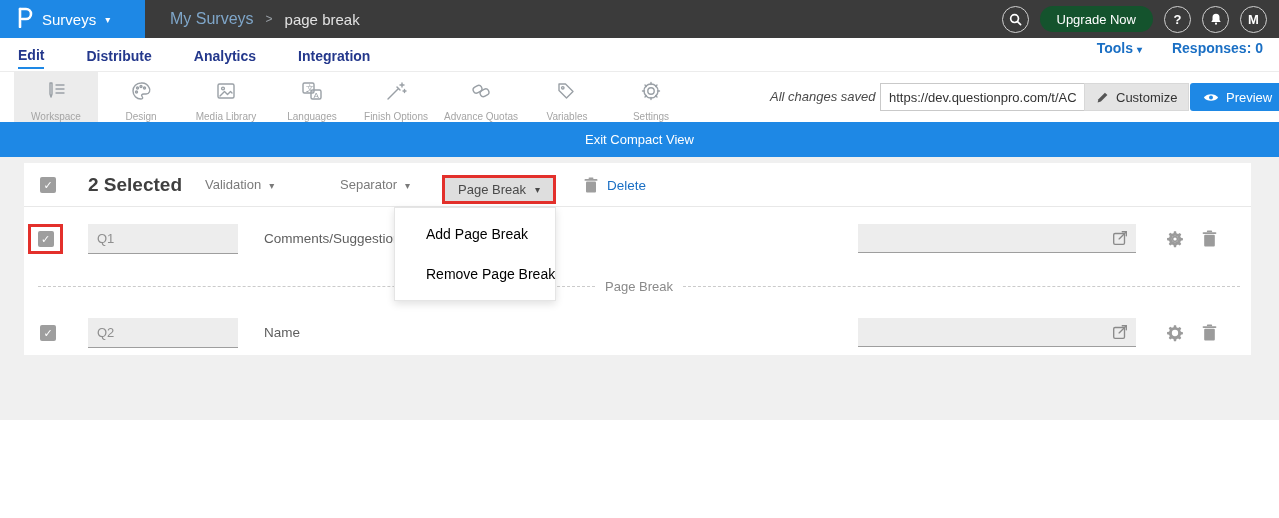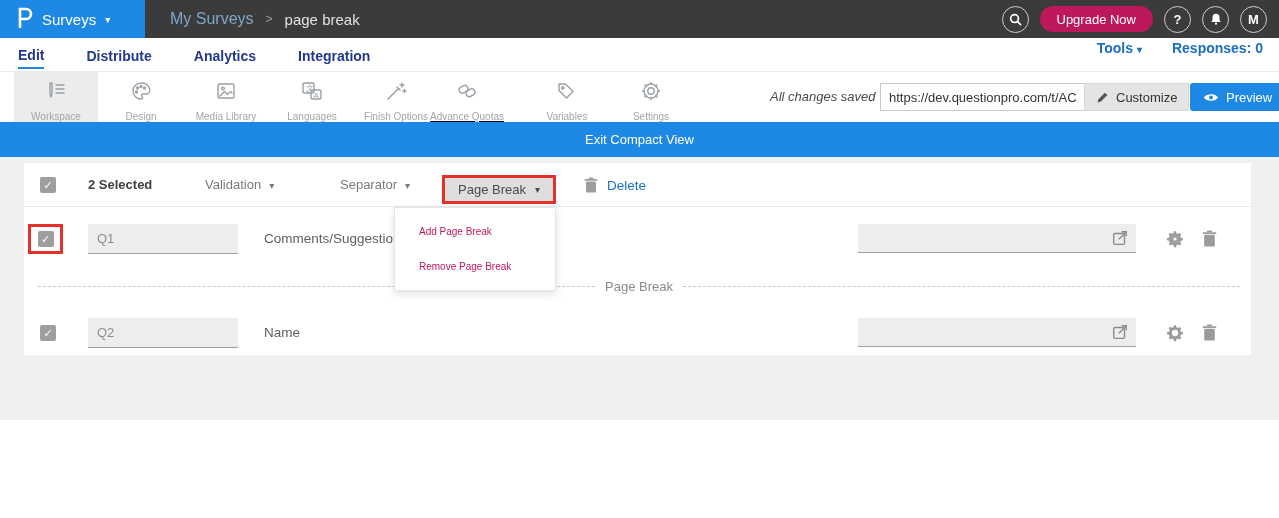--- a/index.html
+++ b/index.html
@@ -13,21 +13,21 @@
   .brand-label { color:#fff; font-size:15px; }
   .brand .caret { color:#fff; font-size:10px; }
   .crumbs { position:absolute; left:170px; top:0; height:38px; display:flex; align-items:center; gap:12px; }
   .crumb-parent { color:#7FA6C9; font-size:16px; cursor:pointer; }
   .crumb-sep { color:#9aa0a6; font-size:12px; }
   .crumb-current { color:#E2E2E2; font-size:15px; }
   .hdr-right { position:absolute; right:12px; top:0; height:38px; display:flex; align-items:center; gap:11px; }
   .circle { width:27px; height:27px; border:1.5px solid #CFCFCF; border-radius:50%;
             display:flex; align-items:center; justify-content:center; color:#fff; cursor:pointer;
             font-size:13px; font-weight:bold; }
-  .upgrade { height:26px; border-radius:13px; background:#be185d; color:#fff; font-size:13px;
+  .upgrade { height:26px; border-radius:13px; background:#14532d; color:#fff; font-size:13px;
              display:flex; align-items:center; padding:0 17px; cursor:pointer;text-align:right; }
 
   
   .nav { position:absolute; left:0; top:38px; width:1279px; height:34px; background:#fff; border-bottom:1px solid #ECECEC; }
   .tabs { position:absolute; left:18px; top:0; height:34px; display:flex; align-items:center; gap:42px; }
   .tab { font-size:14px; font-weight:bold; color:#24388C; cursor:pointer; padding:6px 0 4px 0; }
   .tab.active { border-bottom:2px solid #1E88E5; }
   .nav-right { position:absolute; right:16px; top:0; height:20px; display:flex; align-items:center; gap:30px; }
   .nav-link { color:#1A6FC4; font-size:14px; font-weight:bold; cursor:pointer; }
   .nav-link .caret { font-size:10px; }
@@ -53,33 +53,33 @@
             color:#fff; font-size:13px; text-align:center; line-height:35px; cursor:pointer; }
 
   
   .grayzone { position:absolute; left:0; top:157px; width:1279px; height:263px; background:#F0F0F0; }
   .card { position:absolute; left:24px; top:163px; width:1227px; height:192px; background:#fff; }
 
   .selbar { position:absolute; left:0; top:0; width:1227px; height:44px; border-bottom:1px solid #E8E8E8; }
   .cb { width:16px; height:16px; background:#9E9E9E; border-radius:2px; color:#fff; font-size:11px;
         display:flex; align-items:center; justify-content:center; cursor:pointer; }
   .sel-cb { position:absolute; left:16px; top:14px; }
-  .sel-count { position:absolute; left:64px; top:0; line-height:44px; font-size:13px; font-weight:bold; color:#3F3F3F; }
+  .sel-count { position:absolute; left:64px; top:0; line-height:44px; font-size:19px; font-weight:bold; color:#3F3F3F; }
   .sel-dd { position:absolute; top:0; line-height:44px; font-size:13px; color:#7A7A7A; cursor:pointer; }
   .sel-dd .caret { font-size:10px; margin-left:8px; color:#7A7A7A; }
   .pb-annot { position:absolute; left:418px; top:12px; border:3px solid #E3302B; }
   .pb-btn { background:#DEDEDE; padding:4px 13px; font-size:13px; color:#4A4A4A; cursor:pointer;
             display:flex; align-items:center; gap:9px; }
   .pb-btn .caret { font-size:10px; color:#4A4A4A; }
   .del-group { position:absolute; left:560px; top:0; height:44px; display:flex; align-items:center; gap:9px; cursor:pointer; }
   .del-label { font-size:13.5px; color:#1A6FC4; }
 
   .dropdown { position:absolute; left:370px; top:44px; width:162px; background:#fff; border:1px solid #E5E5E5;
               box-shadow:0 3px 8px rgba(0,0,0,0.12); z-index:5; padding:6px 0; }
-  .dd-item { padding:12px 24px; font-size:10px; color:#be185d; cursor:pointer; white-space:nowrap; }
+  .dd-item { padding:12px 31px; font-size:14px; color:#000000; cursor:pointer; white-space:nowrap; }
 
   .annot-cb { position:absolute; left:4px; width:35px; height:30px; border:3px solid #E3302B;
               display:flex; align-items:center; justify-content:center; }
   .row-cb { position:absolute; left:16px; }
   .qcode { position:absolute; left:64px; width:150px; height:30px; background:#EDEDED;
            border-bottom:1px solid #9E9E9E; line-height:29px; padding-left:9px; font-size:13px; color:#8F8F8F; cursor:text; }
   .qtitle { position:absolute; left:240px; font-size:13.5px; color:#5E5E5E; }
   .ansbox { position:absolute; left:834px; width:278px; height:29px; background:#EDEDED;
             border-bottom:1px solid #9E9E9E; cursor:text; }
   .linkic { position:absolute; right:7px; top:5px; cursor:pointer; }
@@ -191,21 +191,21 @@
       <span class="ic">
         <svg width="24" height="24" viewBox="0 0 24 24">
             <path d="M4 20 L14 10"></path>
             <path d="M13 8 l3 3"></path>
             <path d="M18 4 v4 M16 6 h4"></path>
             <path d="M20.5 10.5 v3 M19 12 h3"></path>
           </svg>
       </span>
       <span class="tlabel">Finish Options</span>
     </div>
-    <div class="titem" style="left:424px; width:86px;text-decoration:underline;">
+    <div class="titem" style="left:438px; width:86px;">
       <span class="ic">
         <svg width="24" height="24" viewBox="0 0 24 24">
             <rect x="4" y="7" width="9" height="6.5" rx="3.2" transform="rotate(-30 8.5 10.2)"></rect>
             <rect x="11" y="10.5" width="9" height="6.5" rx="3.2" transform="rotate(-30 15.5 13.7)"></rect>
           </svg>
       </span>
       <span class="tlabel">Advance Quotas</span>
     </div>
     <div class="titem" style="left:532px; width:70px;">
       <span class="ic">

